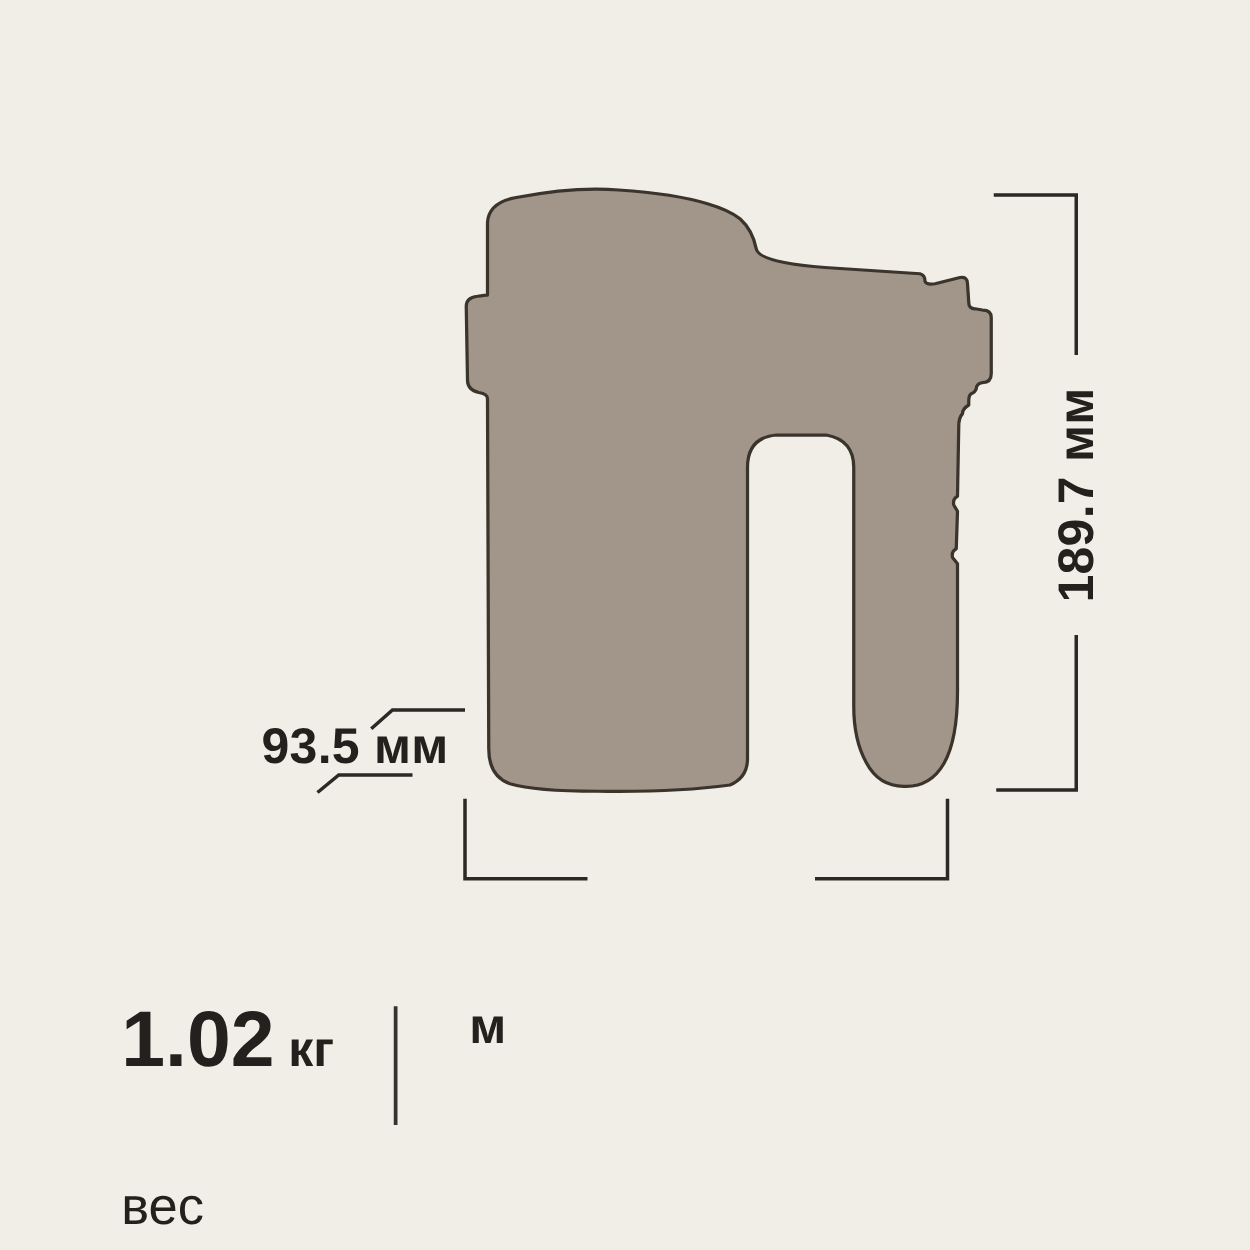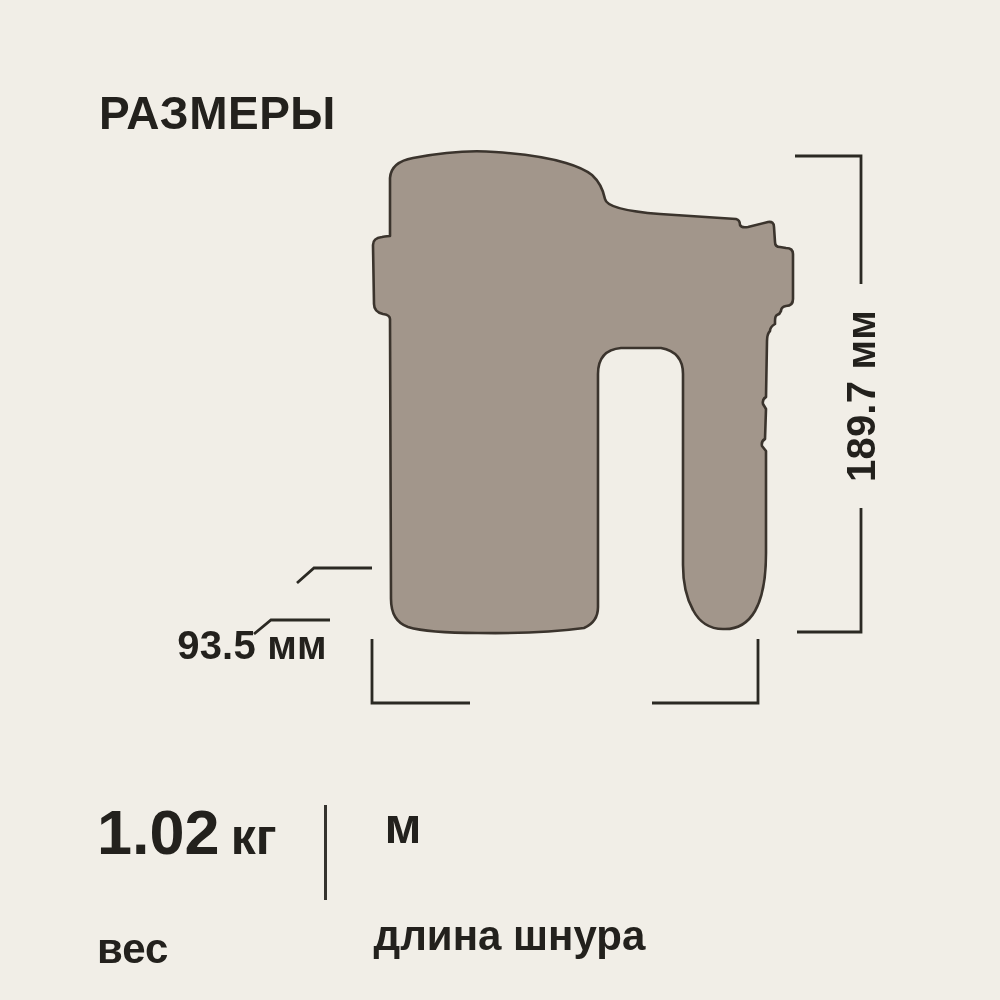--- a/index.html
+++ b/index.html
@@ -36,46 +36,45 @@
   }
   .dim-label.height {
     left: 861px; top: 396px;
     transform: translate(-50%, -50%) rotate(-90deg);
   }
   .dim-label.width {
     left: 561px; top: 705px;
     transform: translate(-50%, -50%);
   }
   .dim-label.depth {
-    left: 252px; top: 597px;
+    left: 284px; top: 597px;
     transform: translate(-50%, -50%);
-    margin-top: 48px;
   }
   .stats {
     position: absolute;
     left: 97px; top: 801px;
     display: flex;
     align-items: flex-start;
   }
   .stat-block { display: flex; flex-direction: column; gap: 48px; }
   .stat-value-row { display: flex; align-items: baseline; line-height: 1; }
   .stat-value {
     font-size: 63px;
     font-weight: 800;
     letter-spacing: 0px;
   }
   .stat-unit {
-    font-size: 50px;
+    font-size: 40px;
     font-weight: 700;
     margin-left: 11px;
   }
   .stat-caption {
     font-size: 42px;
-    font-weight: 700;
-    margin-top: 16px;
+    font-weight: 400;
+    margin-top: 32px;
     line-height: 1;
     color: #23211d;
   }
   .stat-divider {
     width: 3px;
     height: 95px;
     background: #35332e;
     margin-left: 48px;
     margin-right: 46px;
     margin-top: 4px;
@@ -141,21 +140,20 @@
              Q 388 236 390 236
              Z" fill="#a2968b" stroke="#3b342d" stroke-width="2.6" stroke-linejoin="round"></path>
 
     <path d="M 795 156 L 861 156 L 861 284 M 861 508 L 861 632 L 797 632" fill="none" stroke="#2b2923" stroke-width="2.8"></path>
 
     <path d="M 372 639 L 372 703 L 470 703 M 652 703 L 758 703 L 758 639" fill="none" stroke="#2b2923" stroke-width="2.8"></path>
 
     <path d="M 297 583 L 314 568 L 372 568 M 254 634 L 271 620 L 330 620" fill="none" stroke="#2b2923" stroke-width="2.8"></path>
   </svg>
 
-  <div class="page-title">РАЗМЕРЫ</div>
 
   <div class="dim-label height">189.7 мм</div>
 
 
   <div class="dim-label depth">93.5 мм</div>
 
   <div class="stats">
 
     <div class="stat-block">
       <div class="stat-value-row">
@@ -164,18 +162,17 @@
       </div>
       <div class="stat-caption">вес</div>
     </div>
 
     <div class="stat-divider"></div>
 
     <div class="stat-block">
       <div class="stat-value-row">
         <span class="stat-unit">м</span>
       </div>
-      <div class="stat-caption">длина шнура</div>
     </div>
 
   </div>
 
 </div>
 
 </body></html>

